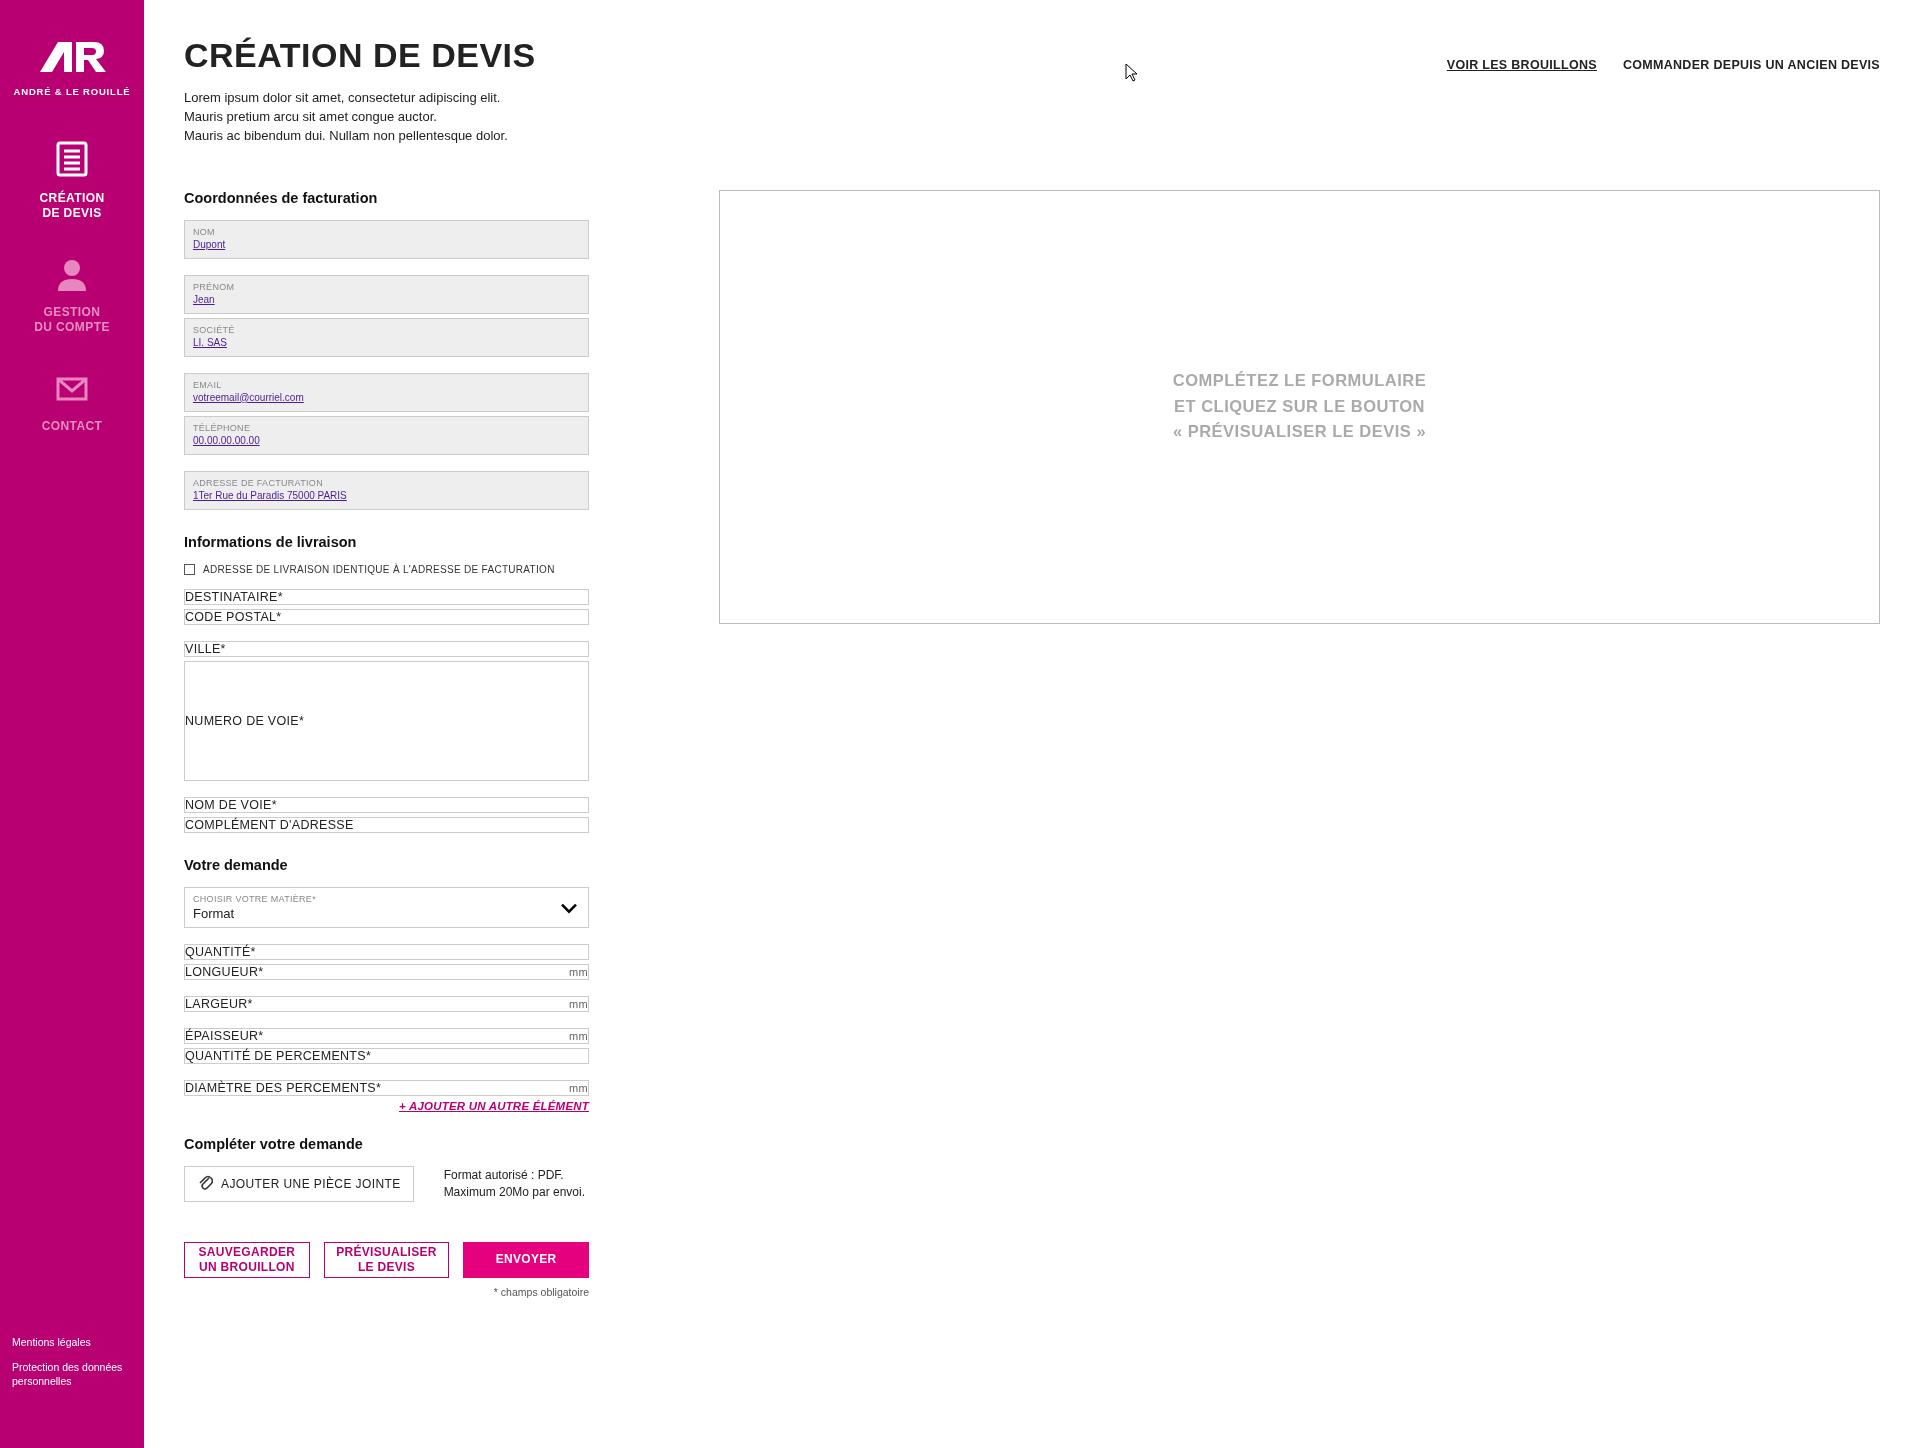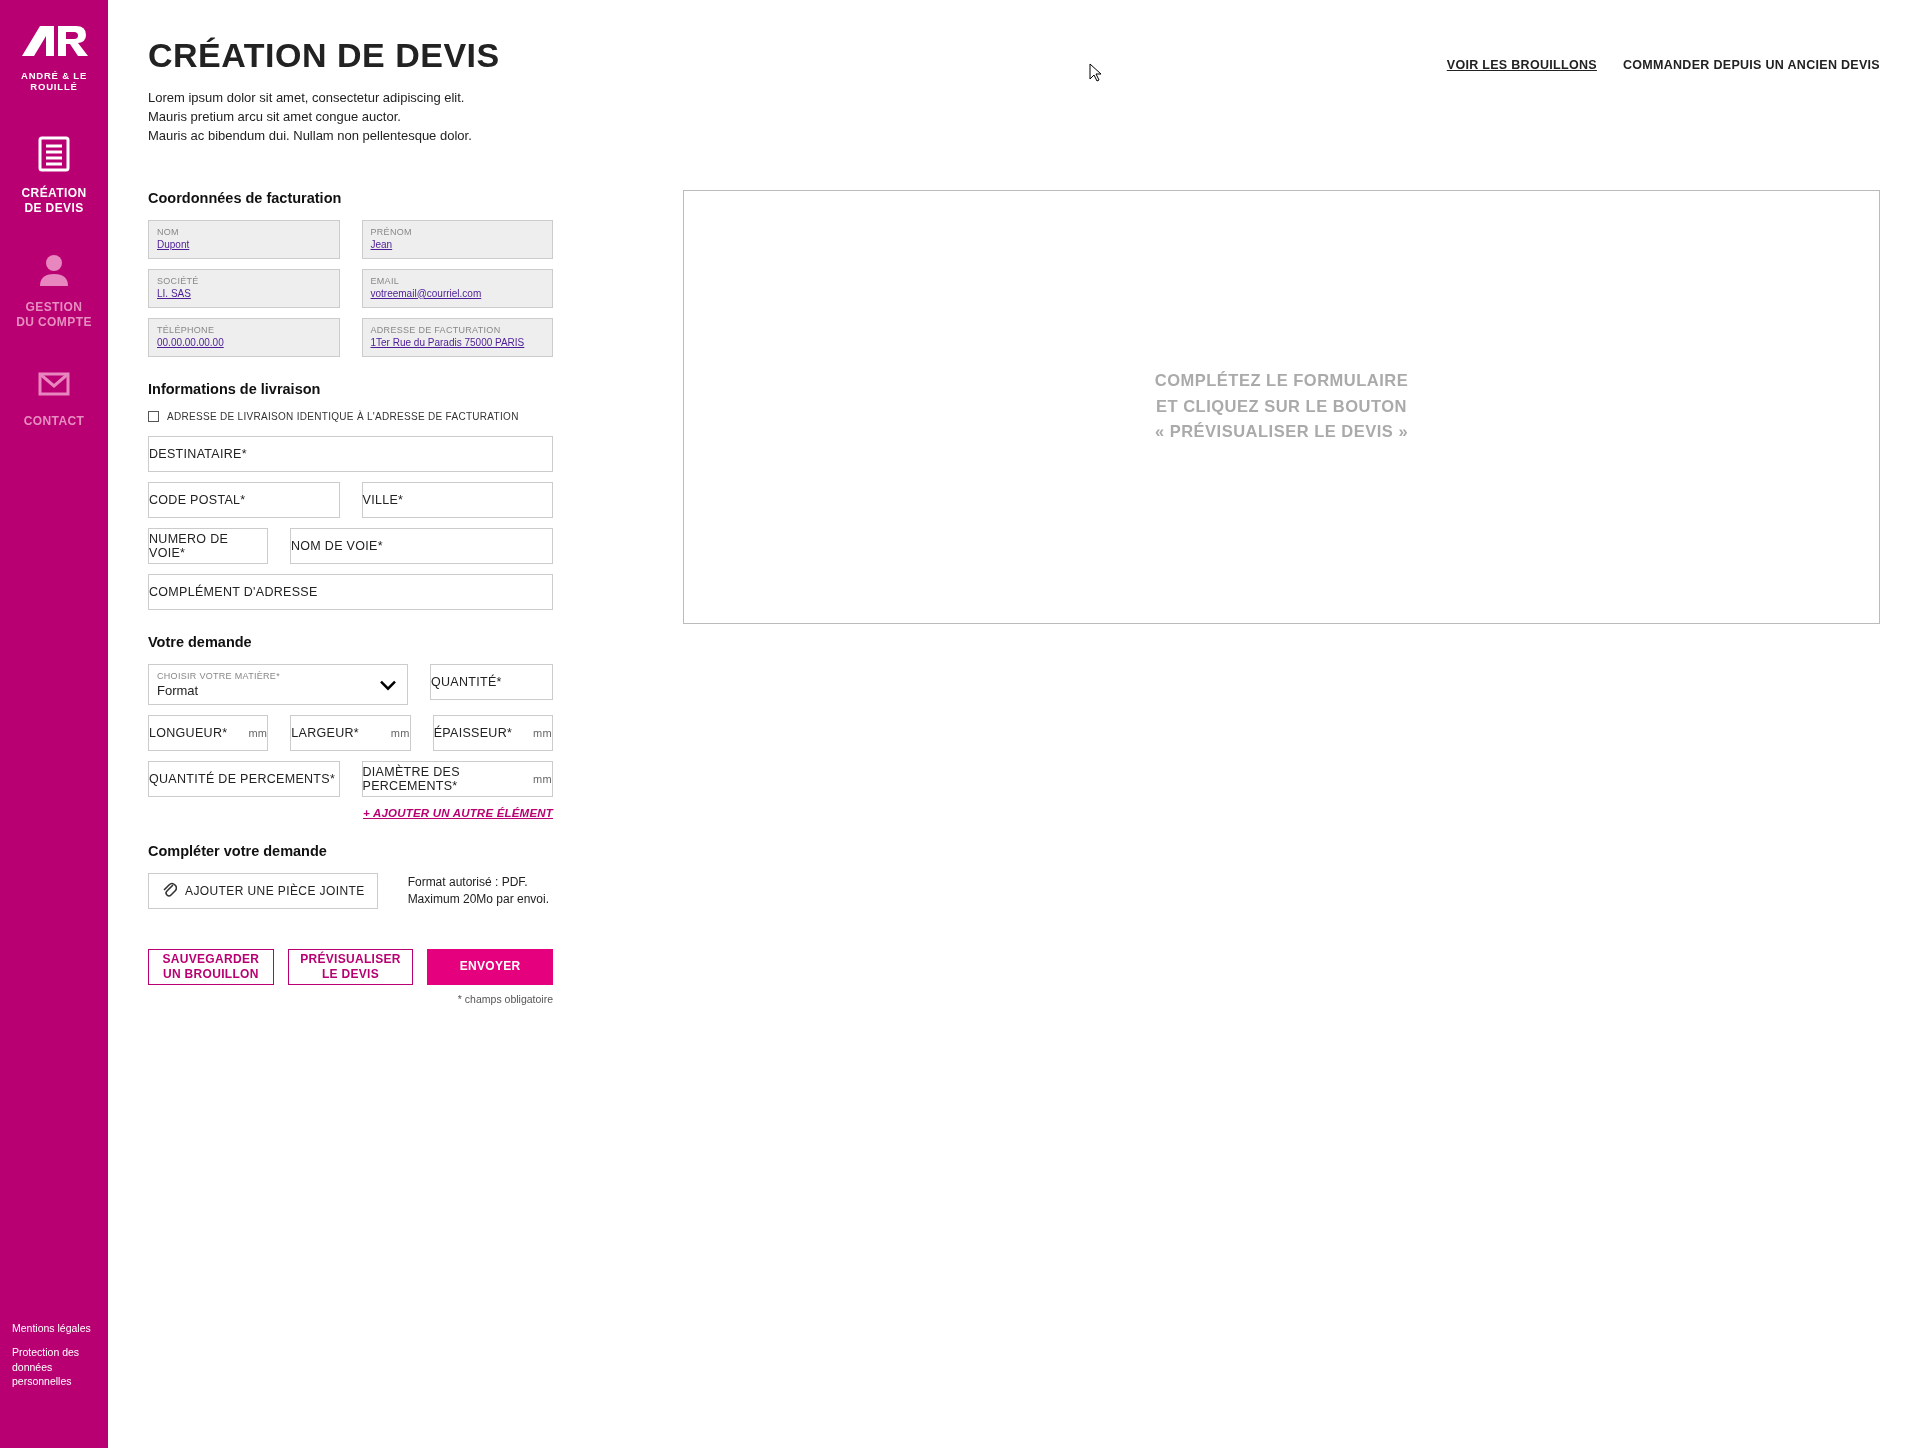--- a/index.html
+++ b/index.html
@@ -1,19 +1,19 @@
 <!DOCTYPE html>
 <html><head>
 <meta charset="utf-8">
 <style>
   * { box-sizing: border-box; margin: 0; padding: 0; font-family: Arial, Helvetica, sans-serif; }
   body { background: #fff; color: #222; }
   .app { display: flex; min-height: 1448px; width: 1920px; }
   
-  .sidebar { width: 108px; background: #b90072; display: flex; flex-direction: column; align-items: center; padding-top: 22px; color: #fff; }
+  .sidebar { width: 144px; background: #b90072; display: flex; flex-direction: column; align-items: center; padding-top: 38px; color: #fff; }
   .logo { text-align: center; margin-bottom: 40px; }
   .logo svg { width: 72px; height: 40px; }
   .logo-text { font-size: 9.5px; letter-spacing: .8px; margin-top: 4px; font-weight: 600; }
   .nav-item { text-align: center; margin-bottom: 34px; cursor: pointer; }
   .nav-item .icon { display: block; margin: 0 auto 6px; }
   .nav-item .label { font-size: 12px; line-height: 1.25; letter-spacing: .4px; font-weight: 600; }
   .nav-item.active .label { color: #fff; }
   .nav-item.inactive .label { color: #e78ec0; }
   .sidebar-footer { margin-top: auto; padding: 0 12px 60px; width: 100%; }
   .sidebar-footer a { display: block; color: #fff; font-size: 10.5px; line-height: 1.35; margin-top: 10px; text-decoration: none; }
@@ -26,21 +26,21 @@
   .header-links a.underline { text-decoration: underline; }
   .subtitle { margin-top: 14px; font-size: 13px; line-height: 1.45; color: #222; max-width: 520px; }
   .content-row { display: flex; gap: 130px; margin-top: 44px; }
   .form-col { width: 405px; }
   .preview-col { flex: 1; }
   .preview-panel { border: 1px solid #bbb; height: 434px; display: flex; align-items: center; justify-content: center; }
   .preview-text { text-align: center; color: #aaa; font-size: 16.5px; font-weight: 600; letter-spacing: .5px; line-height: 1.55; }
   
   .section-title { font-size: 14.5px; font-weight: 700; margin-bottom: 14px; color: #111; }
   .section { margin-bottom: 24px; }
-  .row { display: flex; gap: 22px; margin-bottom: 10px; }
+  .row { display: flex; gap: 16px; margin-bottom: 4px; flex-direction: column; }
   .row > * { flex: 1; }
   
   .field-ro { background: #eee; border: 1px solid #ccc; padding: 6px 8px 8px; }
   .field-ro .flabel { font-size: 9px; letter-spacing: .3px; color: #888; text-transform: uppercase; }
   .field-ro .fvalue { font-size: 10px; color: #4c1d95; margin-top: 2px; text-decoration: underline; }
   
   .field-in { border: 1px solid #ccc; background: #fff; height: 36px; display: flex; align-items: center; padding: 0 0; font-size: 12.5px; color: #222; letter-spacing: .3px; position: relative; }
   .field-in .unit { margin-left: auto; font-size: 11px; color: #666; }
   .select-box { position: relative; border: 1px solid #ccc; background: #fff; padding: 6px 8px; }
   .select-box .flabel { font-size: 9px; letter-spacing: .3px; color: #888; text-transform: uppercase; }

